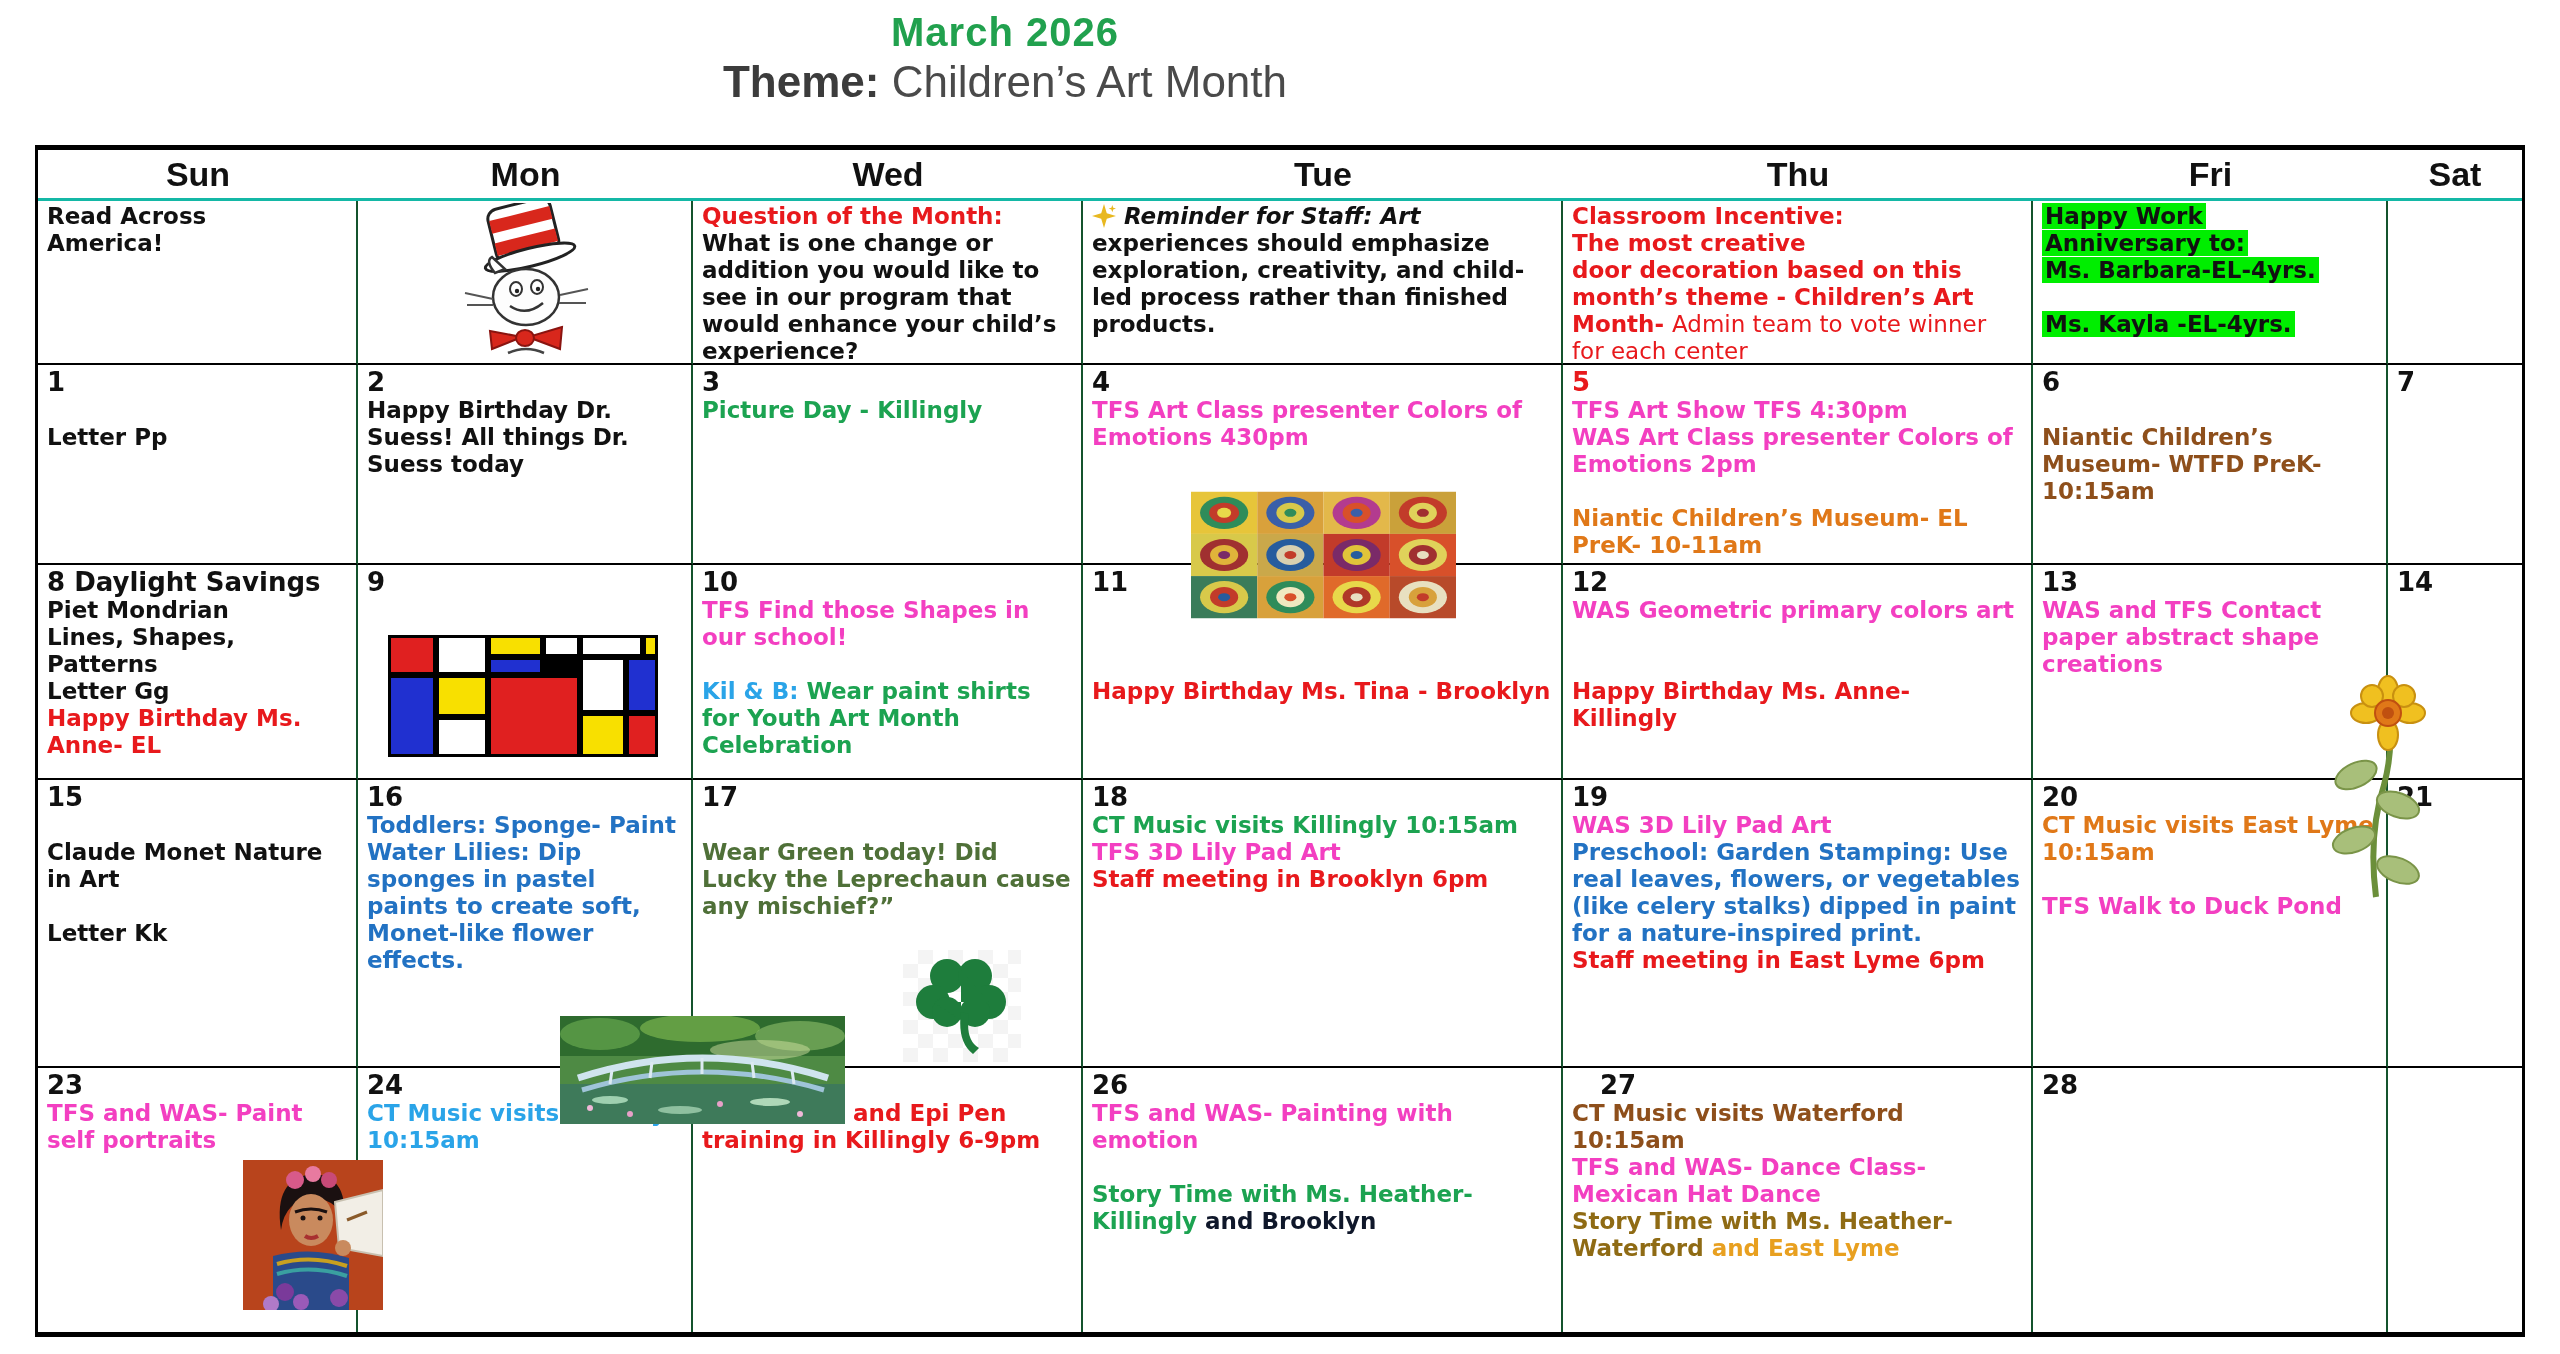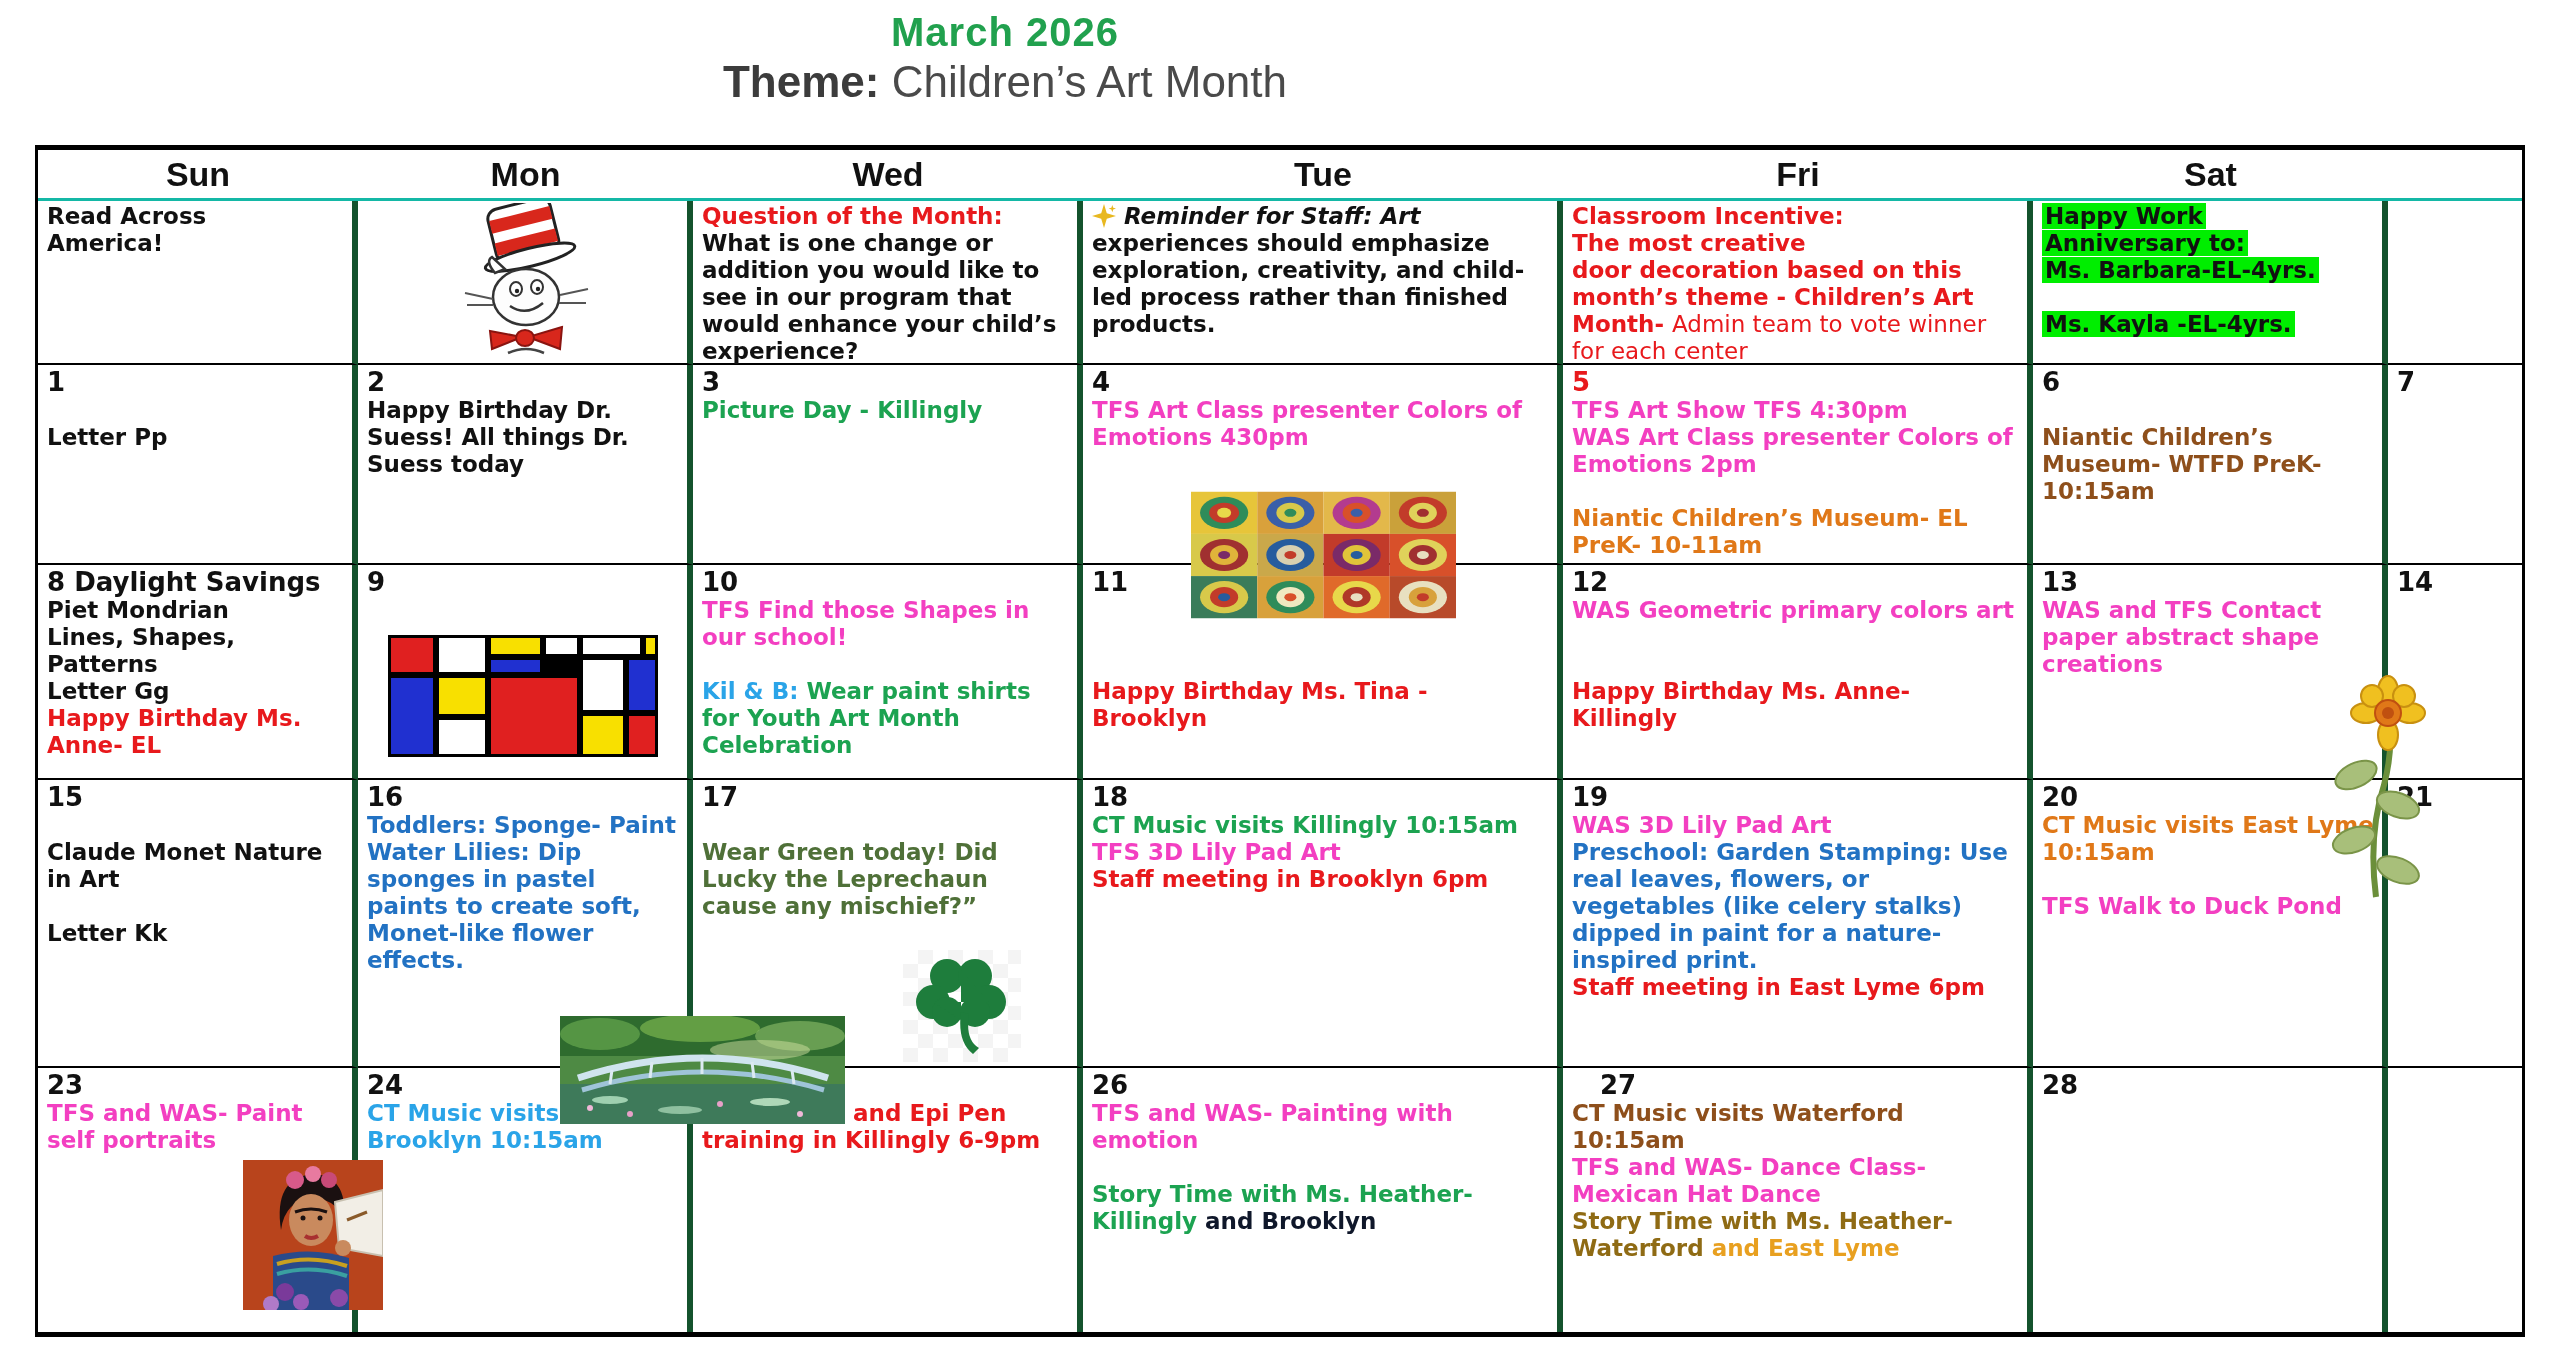--- a/index.html
+++ b/index.html
@@ -5,21 +5,21 @@
   html,body{margin:0;padding:0;background:#fff;}
   body{width:2560px;height:1354px;position:relative;font-family:"DejaVu Sans",sans-serif;}
   .heading{position:absolute;top:10px;left:0;width:2010px;text-align:center;}
   .m-title{font-family:"Liberation Sans",sans-serif;font-weight:bold;font-size:40px;color:#21A14E;letter-spacing:1px;}
   .m-theme{font-family:"Liberation Sans",sans-serif;font-size:44px;color:#4A4A4A;margin-top:2px;}
   .t-label{font-weight:bold;color:#3C3C3C;}
   .cal{position:absolute;left:35px;top:145px;width:2490px;border:3px solid #000;border-top-width:5px;border-bottom-width:5px;box-sizing:border-box;background:#fff;}
   .cal-head{display:grid;grid-template-columns:320px 335px 390px 480px 470px 355px 1fr;height:48px;border-bottom:3px solid #14b8a6;align-items:center;}
   .dow{font-family:"Liberation Sans",sans-serif;font-weight:bold;font-size:34px;color:#111;text-align:center;}
   .cal-body{display:grid;grid-template-columns:320px 335px 390px 480px 470px 355px 1fr;grid-template-rows:164px 200px 215px 288px 264px;}
-  .cell{border-right:6px solid #14532d;border-bottom:2px solid #000;position:relative;padding:2px 8px 2px 9px;box-sizing:border-box;font-size:23px;line-height:27px;font-weight:bold;color:#111;}
+  .cell{border-right:2px solid #14532d;border-bottom:2px solid #000;position:relative;padding:2px 8px 2px 9px;box-sizing:border-box;font-size:23px;line-height:27px;font-weight:bold;color:#111;}
   .cell:nth-child(7n){border-right:none;}
   .cell:nth-child(n+29){border-bottom:none;}
   .dnum{font-size:26px;line-height:30px;font-weight:bold;color:#111;}
   .line{min-height:27px;}
   .run{font-weight:bold;}
   .run.it{font-style:italic;}
   .run.hl{padding:0 3px;}
   .art{position:absolute;z-index:2;line-height:0;}
   .art-cat-in-the-hat-illustration{left:52px;top:2px;}
   .art-kandinsky-squares-painting{left:108px;top:126px;}
@@ -37,20 +37,21 @@
   <div class="m-title">March 2026</div>
   <div class="m-theme"><span class="t-label">Theme:</span> <span class="t-text">Children’s Art Month</span></div>
 </div>
 
 <div class="cal">
   <div class="cal-head">
     <div class="dow">Sun</div>
     <div class="dow">Mon</div>
     <div class="dow">Wed</div>
     <div class="dow">Tue</div>
+    <div class="dow">Thu</div>
     <div class="dow">Fri</div>
     <div class="dow">Sat</div>
   </div>
   <div class="cal-body" id="cal-body">
       <div class="cell">
         <div class="line"><span class="run" style="color: rgb(17, 17, 17);">Read Across</span></div>
         <div class="line"><span class="run" style="color: rgb(17, 17, 17);">America!</span></div>
       </div>
       <div class="cell">
         <span class="art art-cat-in-the-hat-illustration"><svg width="225" height="158" viewBox="0 0 225 158">

